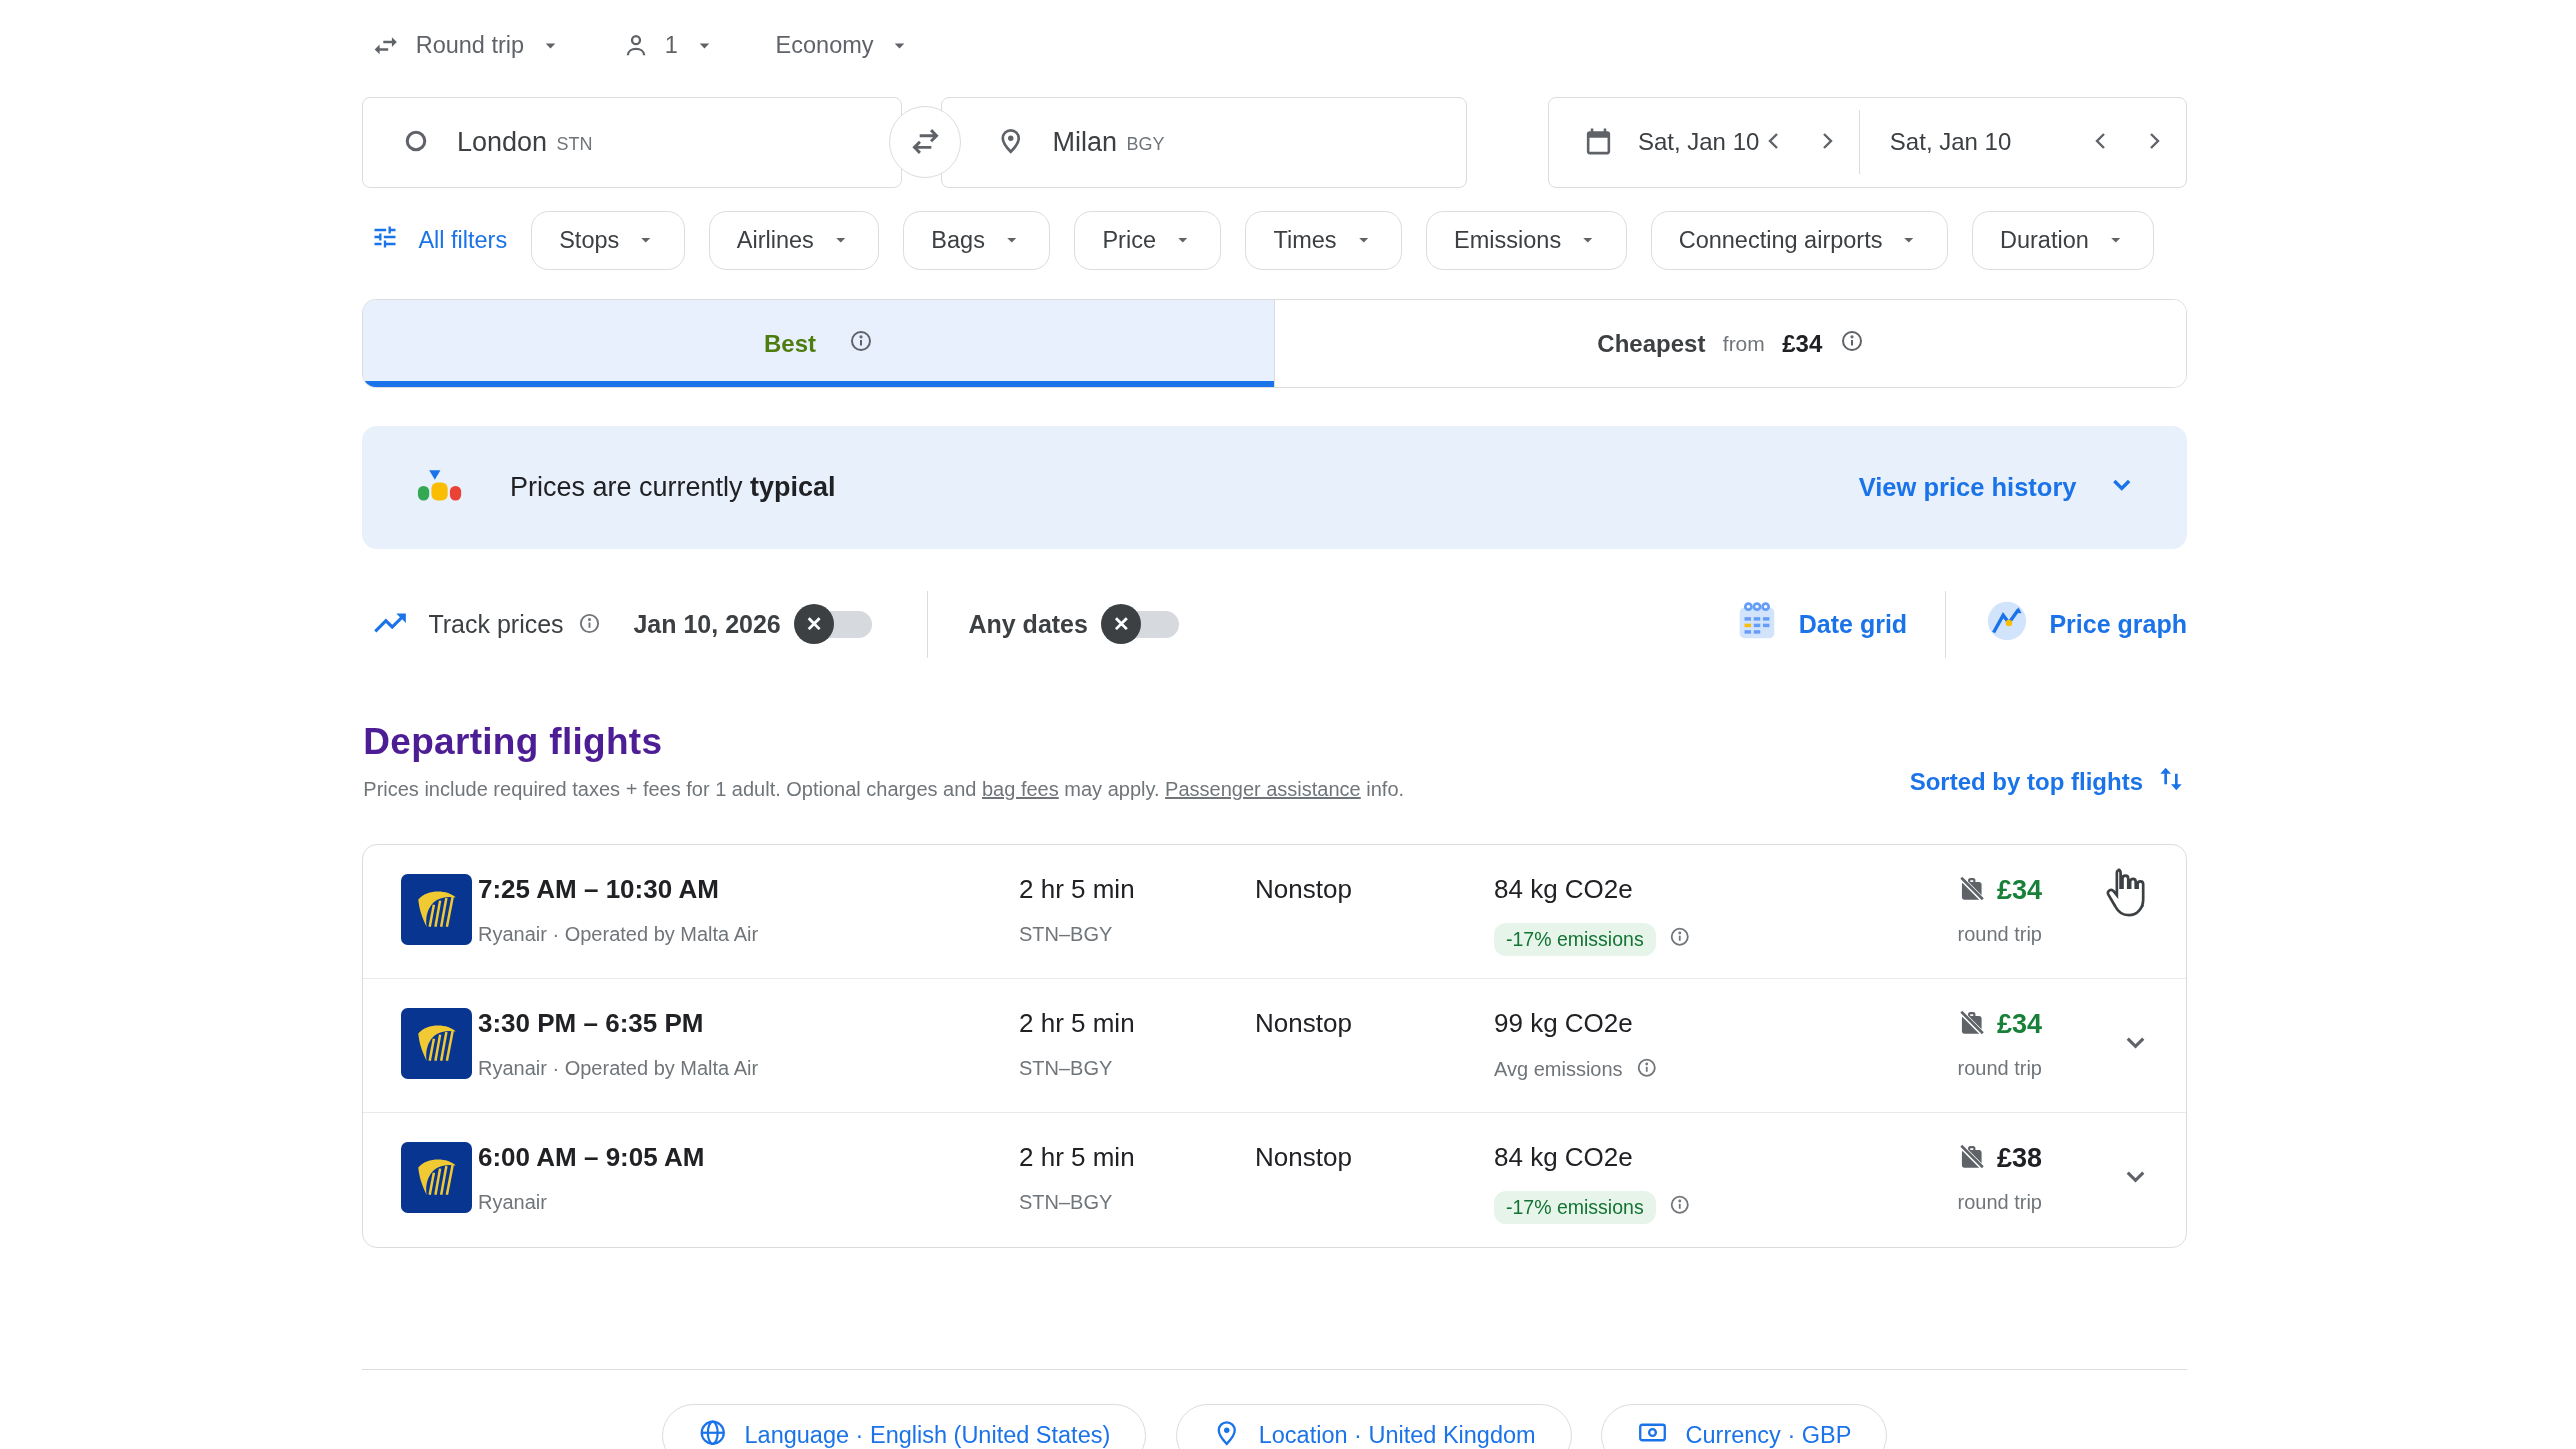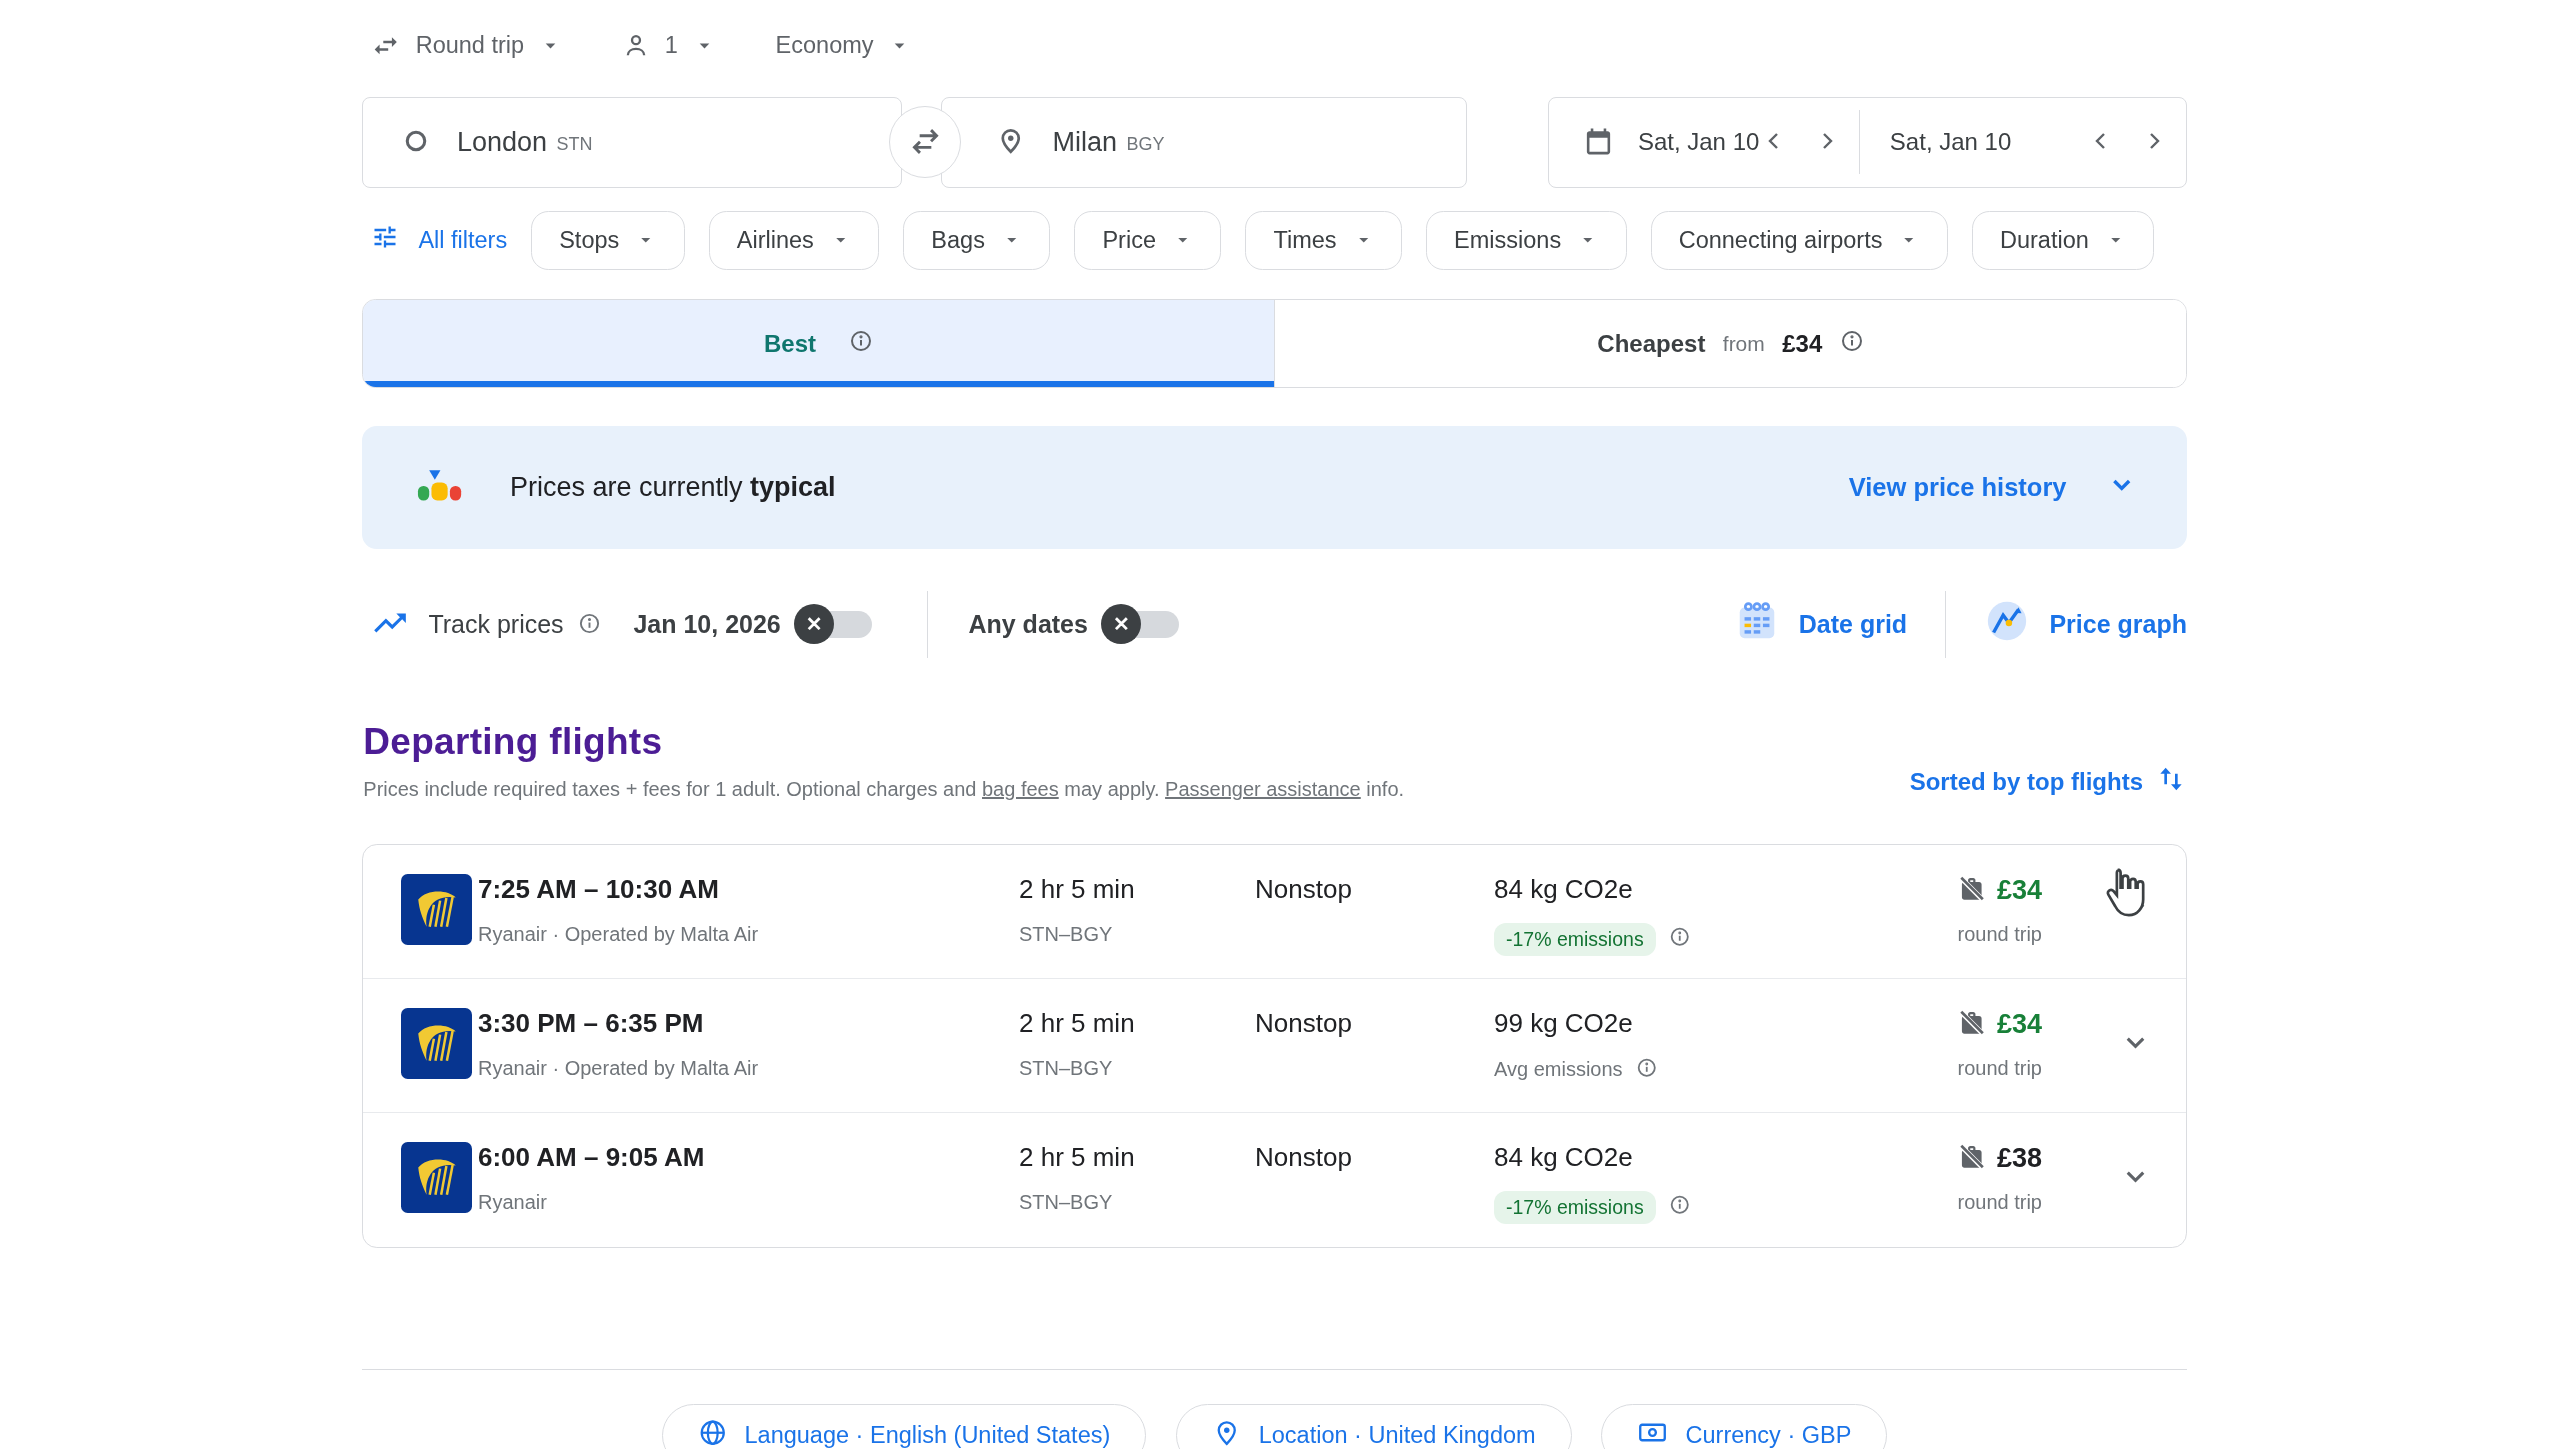--- a/index.html
+++ b/index.html
@@ -26,31 +26,31 @@
   .vline { width:1.3px; height:64px; background:#dadce0; }
 
   
   .filters { margin-top:23px; display:flex; align-items:center; gap:24px; padding-left:9.4px; }
   .allfilters { display:flex; align-items:center; gap:19px; color:#1a73e8; font-size:23.5px; cursor:pointer; }
   .chip { display:flex; align-items:center; gap:16px; border:1.3px solid #dadce0; border-radius:17.4px; height:59px; padding:0 27px; font-size:23.5px; color:#3c4043; background:#fff; cursor:pointer; }
 
   
   .tabs { margin-top:29.5px; display:flex; border:1.3px solid #dadce0; border-radius:13.4px; overflow:hidden; height:89px; }
   .tab { flex:1; display:flex; align-items:center; justify-content:center; gap:17.4px; font-size:24px; position:relative; cursor:pointer; }
-  .tab.best { background:#e8f0fe; color:#0f766e; font-weight:bold; border-right:1.3px solid #dadce0;gap:33px; }
+  .tab.best { background:#e8f0fe; color:#4d7c0f; font-weight:bold; border-right:1.3px solid #dadce0;gap:33px; }
   .tab.best::after { content:""; position:absolute; left:0; right:0; bottom:0; height:6px; background:#1a73e8; }
   .tab.cheapest { background:#fff; color:#3c4043; font-weight:bold; }
   .tab .from { font-weight:normal; color:#70757a; font-size:21px; }
   .tab .fromprice { color:#202124; font-weight:bold; }
 
   
   .banner { margin-top:38px; background:#e8f1fb; border-radius:14.8px; height:123px; display:flex; align-items:center; padding:0 51px; }
   .banner-msg { font-size:27px; color:#202124; margin-left:43px; }
   .banner-msg b { font-weight:bold; }
-  .banner-right { margin-left:auto; display:flex; align-items:center; gap:40px; color:#1a73e8; font-size:25.5px; font-weight:bold; cursor:pointer; }
+  .banner-right { margin-left:auto; display:flex; align-items:center; gap:30px; color:#1a73e8; font-size:25.5px; font-weight:bold; cursor:pointer; }
 
   
   .trackrow { margin-top:38px; display:flex; align-items:center; padding-left:9.4px; height:74px; }
   .trackrow .lbl { font-size:25px; color:#3c4043; margin-left:19px; }
   .blue { color:#1a73e8; }
   .toggle { position:relative; width:79px; height:31px; margin-left:13.4px; cursor:pointer; }
   .toggle .track { position:absolute; left:13.4px; top:2px; width:64px; height:27px; background:#d6d9dd; border-radius:13.4px; }
   .toggle .knob { position:absolute; left:0; top:-4.7px; width:40px; height:40px; background:#3c4043; border-radius:50%; color:#fff; display:flex; align-items:center; justify-content:center; font-size:20px; font-weight:bold; }
   .trk-div { width:1.3px; height:67px; background:#dadce0; margin:0 40px 0 54px; }
   .viewbtn { display:flex; align-items:center; gap:19px; color:#1a73e8; font-size:25px; font-weight:bold; cursor:pointer; }

